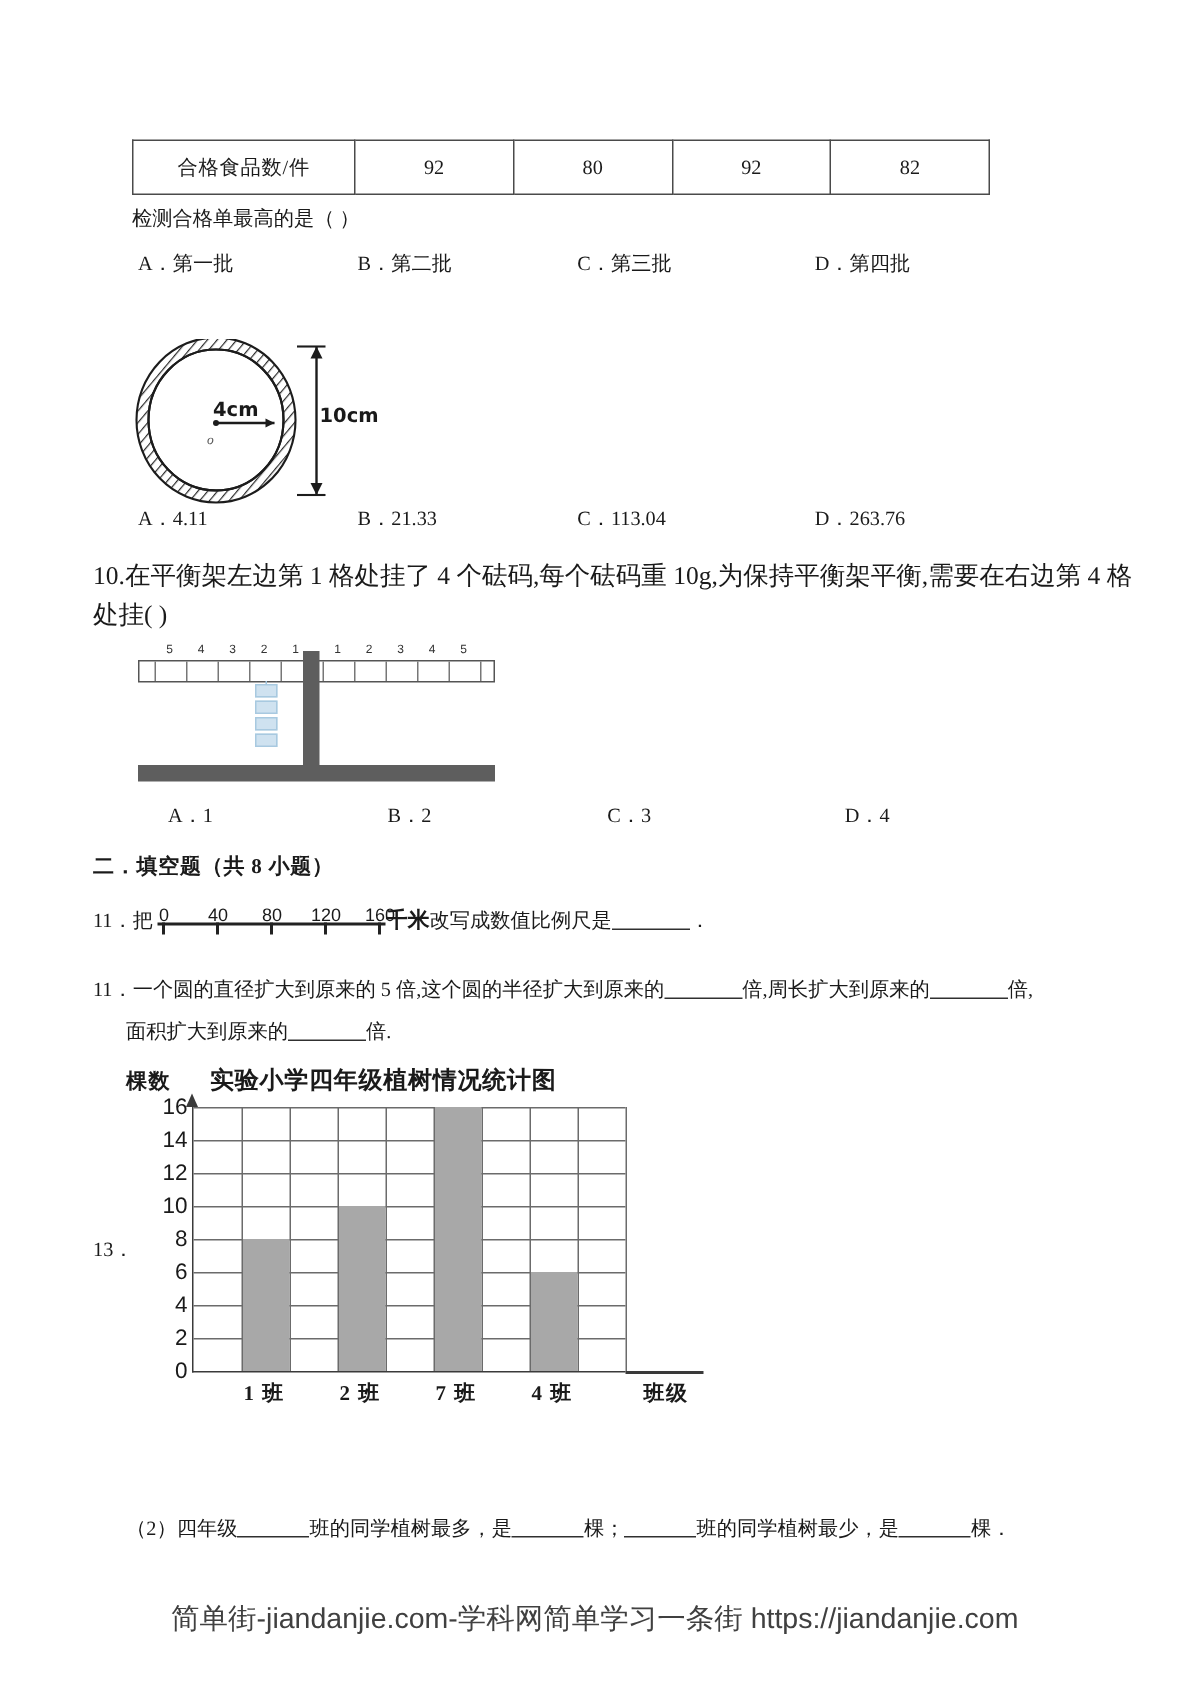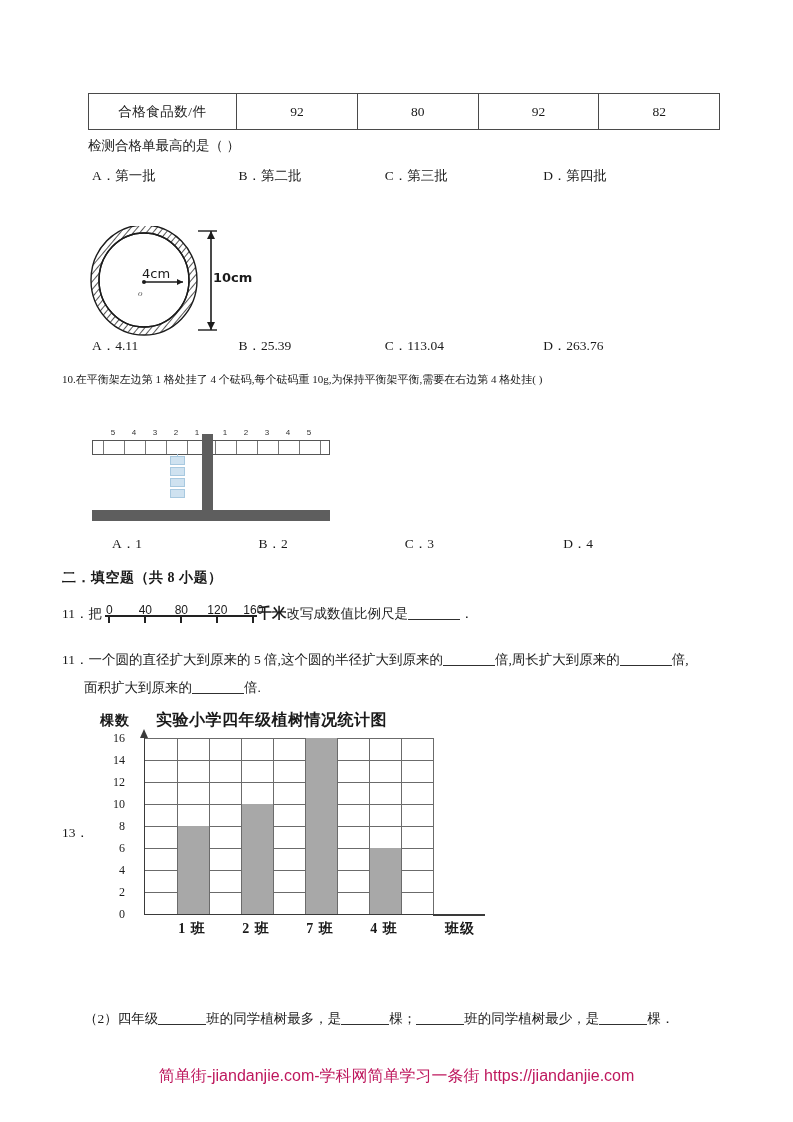--- a/index.html
+++ b/index.html
@@ -19,21 +19,21 @@
     position: absolute;
     left: 0; top: 0;
     width: 793px;
     height: 1122px;
   }
 
   
   .tbl-wrap { position: absolute; left: 88px; top: 93px; width: 572px; }
   table.data-table {
     border-collapse: collapse;
-    width: 632px;
+    width: 572px;
     table-layout: fixed;
   }
   table.data-table td {
     border: 1px solid #4a4a4a;
     height: 33px;
     text-align: center;
     vertical-align: middle;
     font-size: 13.5px;
     font-family: "Liberation Serif", "DejaVu Serif", serif;
   }
@@ -104,21 +104,21 @@
   .balance .hang-line {
     position: absolute; left: 85px; top: 26px; width: 1px; height: 10px; background: #9fc4dd;
   }
   .balance .weights { position: absolute; left: 78px; top: 28px; width: 16px; }
   .balance .weights .w {
     width: 15px; height: 9px; margin-bottom: 2px;
     background: #cfe2f0; border: 1px solid #a8c9e0; box-sizing: border-box;
   }
 
   
-  .chart { position: absolute; left: 100px; top: 712px; width: 380px; height: 250px; }
+  .chart { position: absolute; left: 84px; top: 712px; width: 380px; height: 250px; }
   .chart .ylabel {
     position: absolute; left: 0px; top: 0px; font-size: 14px; font-weight: bold;
     font-family: "Liberation Serif", "DejaVu Serif", serif; letter-spacing: 1px;
   }
   .chart .title {
     position: absolute; left: 56px; top: -2px; font-size: 16px; font-weight: bold;
     letter-spacing: 0.5px; white-space: nowrap;
   }
   .chart .plot {
     position: absolute; left: 44px; top: 26px;
@@ -128,40 +128,40 @@
     box-sizing: content-box;
   }
   .chart .gridline-h {
     position: absolute; left: 0; width: 288px; height: 1px; background: #6b6b6b;
   }
   .chart .gridline-v {
     position: absolute; top: 0; width: 1px; height: 176px; background: #6b6b6b;
   }
   .chart .bar { position: absolute; bottom: 0; background: #a8a8a8; }
   .chart .ytick {
-    position: absolute; right: 100%; margin-right: 20px; transform: translateY(-50%);
-    font-size: 12px; font-family: Liberation Serif, serif; white-space: nowrap;
+    position: absolute; right: 100%; margin-right: 4px; transform: translateY(-50%);
+    font-size: 15px; font-family: Liberation Sans, sans-serif; white-space: nowrap;
   }
   .chart .yarrow {
     position: absolute; left: -5px; top: -9px; width: 0; height: 0;
     border-left: 4px solid transparent; border-right: 4px solid transparent;
     border-bottom: 9px solid #3a3a3a;
   }
   .chart .xaxis-ext {
     position: absolute; left: 288px; top: 176px; width: 52px; height: 1.5px; background: #3a3a3a;
   }
   .chart .xtick {
     position: absolute; top: 182px; transform: translateX(-50%);
     font-size: 14px; font-weight: bold; white-space: nowrap; letter-spacing: 1px;
   }
 
   
   .footer {
     position: absolute; left: 0; top: 1066px; width: 793px;
-    text-align: center; font-size: 16px; color: #be185d;
+    text-align: center; font-size: 19px; color: #404040;
     font-family: "Liberation Sans", sans-serif;
   }
 </style>
 </head>
 <body>
 
 <div class="page">
 
   <div class="tbl-wrap">
     <table class="data-table">
@@ -202,33 +202,33 @@
       <line x1="58" y1="56" x2="97" y2="56" stroke="#1c1c1c" stroke-width="1.6"></line>
       <polygon points="97,56 91,53 91,59" fill="#1c1c1c"></polygon>
       <circle cx="58" cy="56" r="2" fill="#1c1c1c"></circle>
 
       <line x1="125" y1="5" x2="125" y2="104" stroke="#1c1c1c" stroke-width="1.6"></line>
       <polygon points="125,5 121,13 129,13" fill="#1c1c1c"></polygon>
       <polygon points="125,104 121,96 129,96" fill="#1c1c1c"></polygon>
       <line x1="112" y1="5" x2="131" y2="5" stroke="#1c1c1c" stroke-width="1.4"></line>
       <line x1="112" y1="104" x2="131" y2="104" stroke="#1c1c1c" stroke-width="1.4"></line>
     </svg>
-    <div style="position:absolute; left:56px; top:40px; font-size:13px; font-weight:normal; font-family:'DejaVu Sans', sans-serif;">4cm</div>
+    <div style="position:absolute; left:56px; top:40px; font-size:13px; font-weight:bold; font-family:'DejaVu Sans', sans-serif;">4cm</div>
     <div style="position:absolute; left:127px; top:44px; font-size:13px; font-weight:bold; font-family:'DejaVu Sans', sans-serif;">10cm</div>
     <div style="position:absolute; left:52px; top:62px; font-size:9px; font-style:italic; color:#555;">o</div>
   </div>
 
   <div class="choices" style="left:92px; top:337px;">
     <span class="ch" style="width:143px;">A．4.11</span>
-    <span class="ch" style="width:143px;">B．25.39</span>
+    <span class="ch" style="width:143px;">B．21.33</span>
     <span class="ch" style="width:155px;">C．113.04</span>
     <span class="ch">D．263.76</span>
   </div>
 
-  <div class="q" style="left:62px; top:371px; width:700px; font-size:11px;">
+  <div class="q" style="left:62px; top:371px; width:700px; font-size:17px;">
     <span>10.</span><span>在平衡架左边第 1 格处挂了 4 个砝码,每个砝码重 10g,为保持平衡架平衡,需要在右边第 4 格处挂(     )</span>
   </div>
 
   <div class="balance">
     <div class="beamnums">
       <span style="left:21px;">5</span>
       <span style="left:42px;">4</span>
       <span style="left:63px;">3</span>
       <span style="left:84px;">2</span>
       <span style="left:105px;">1</span>

